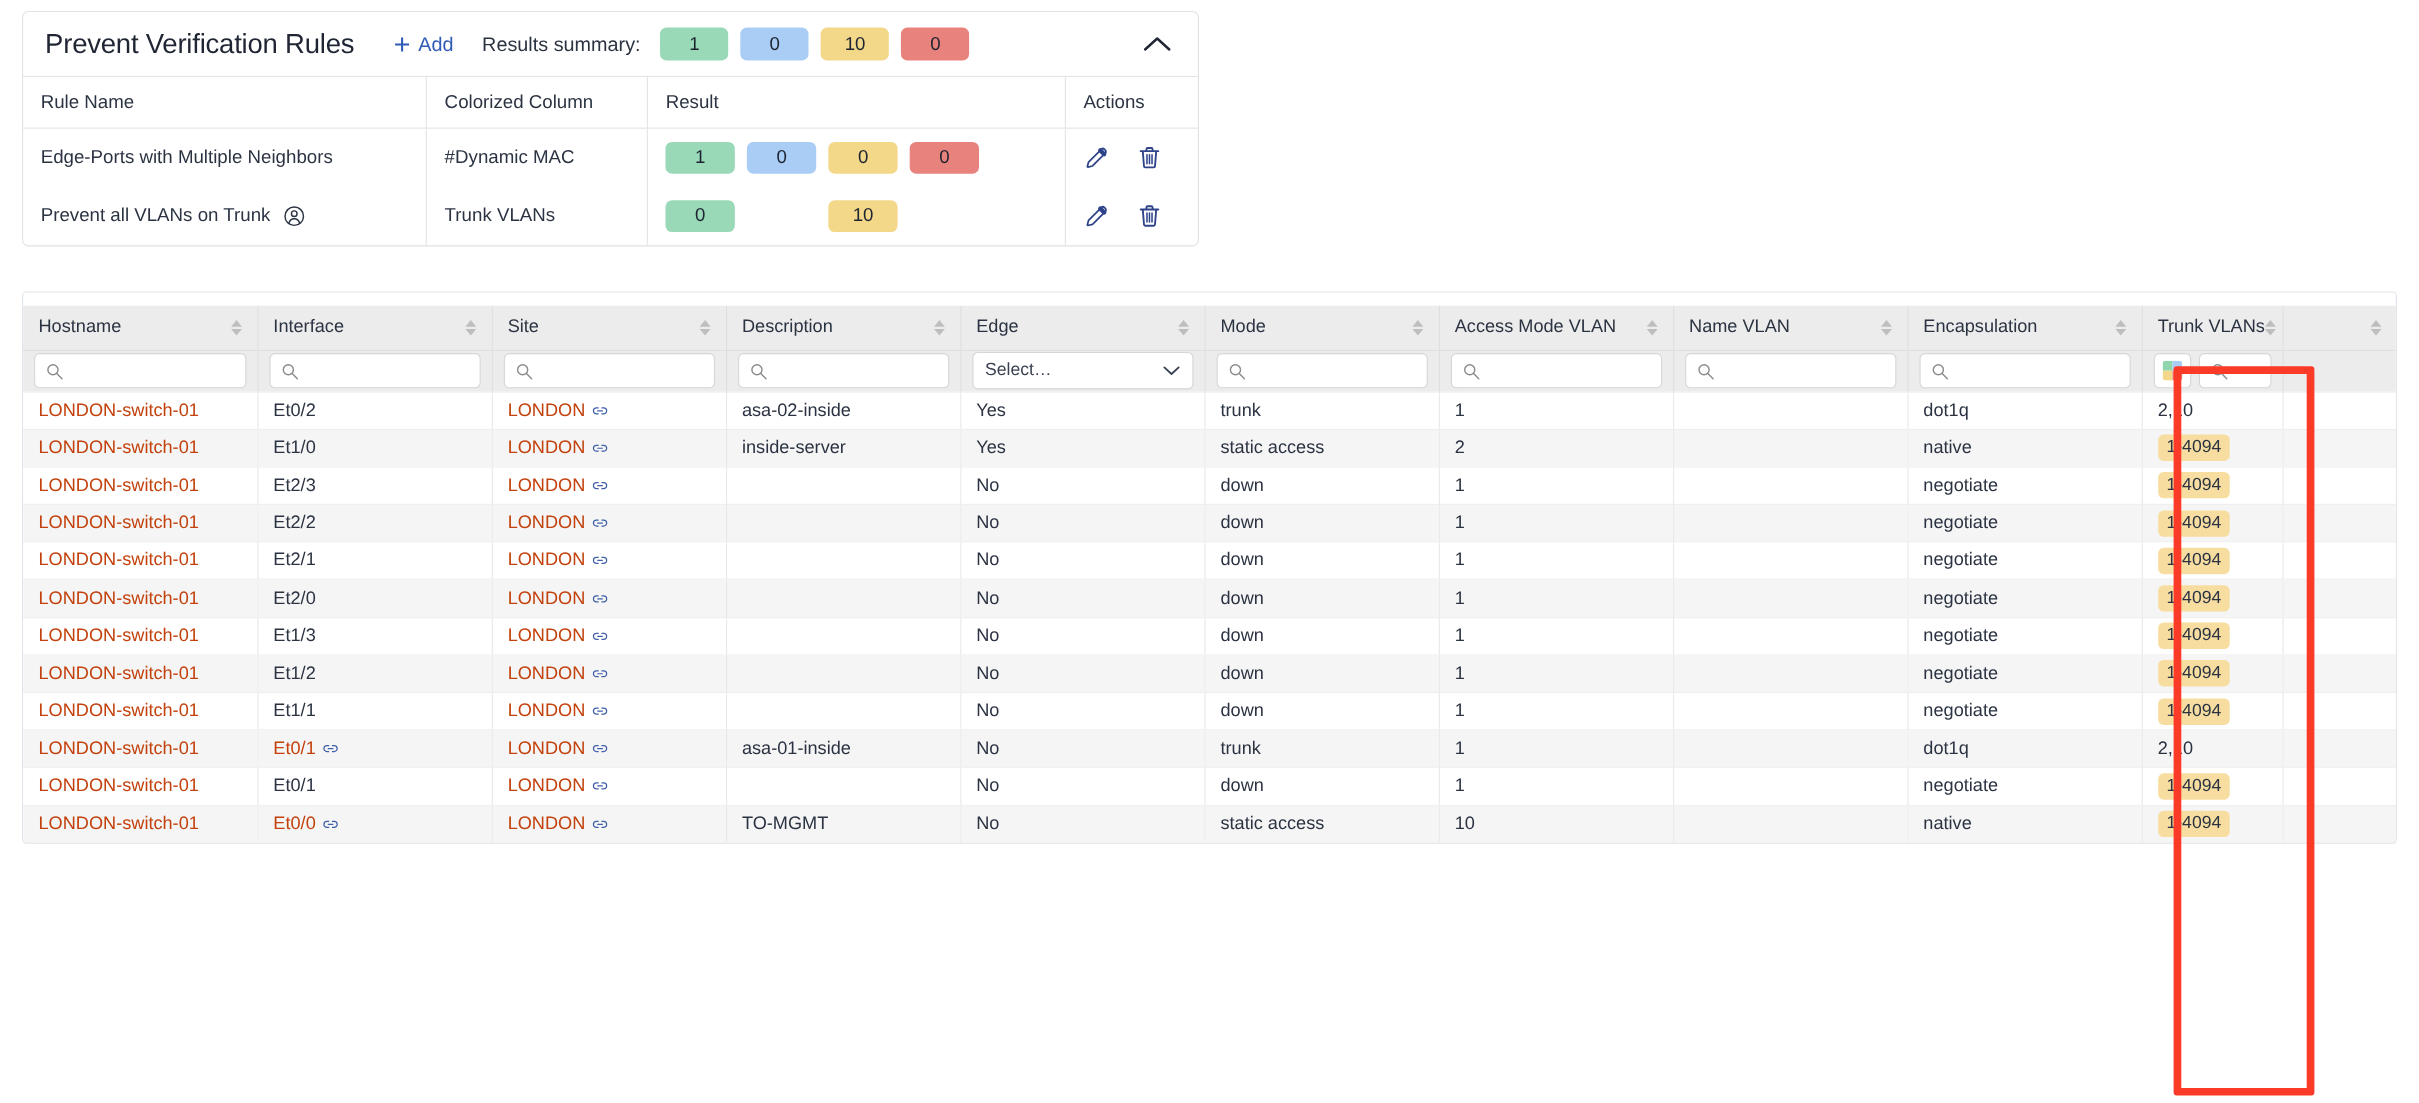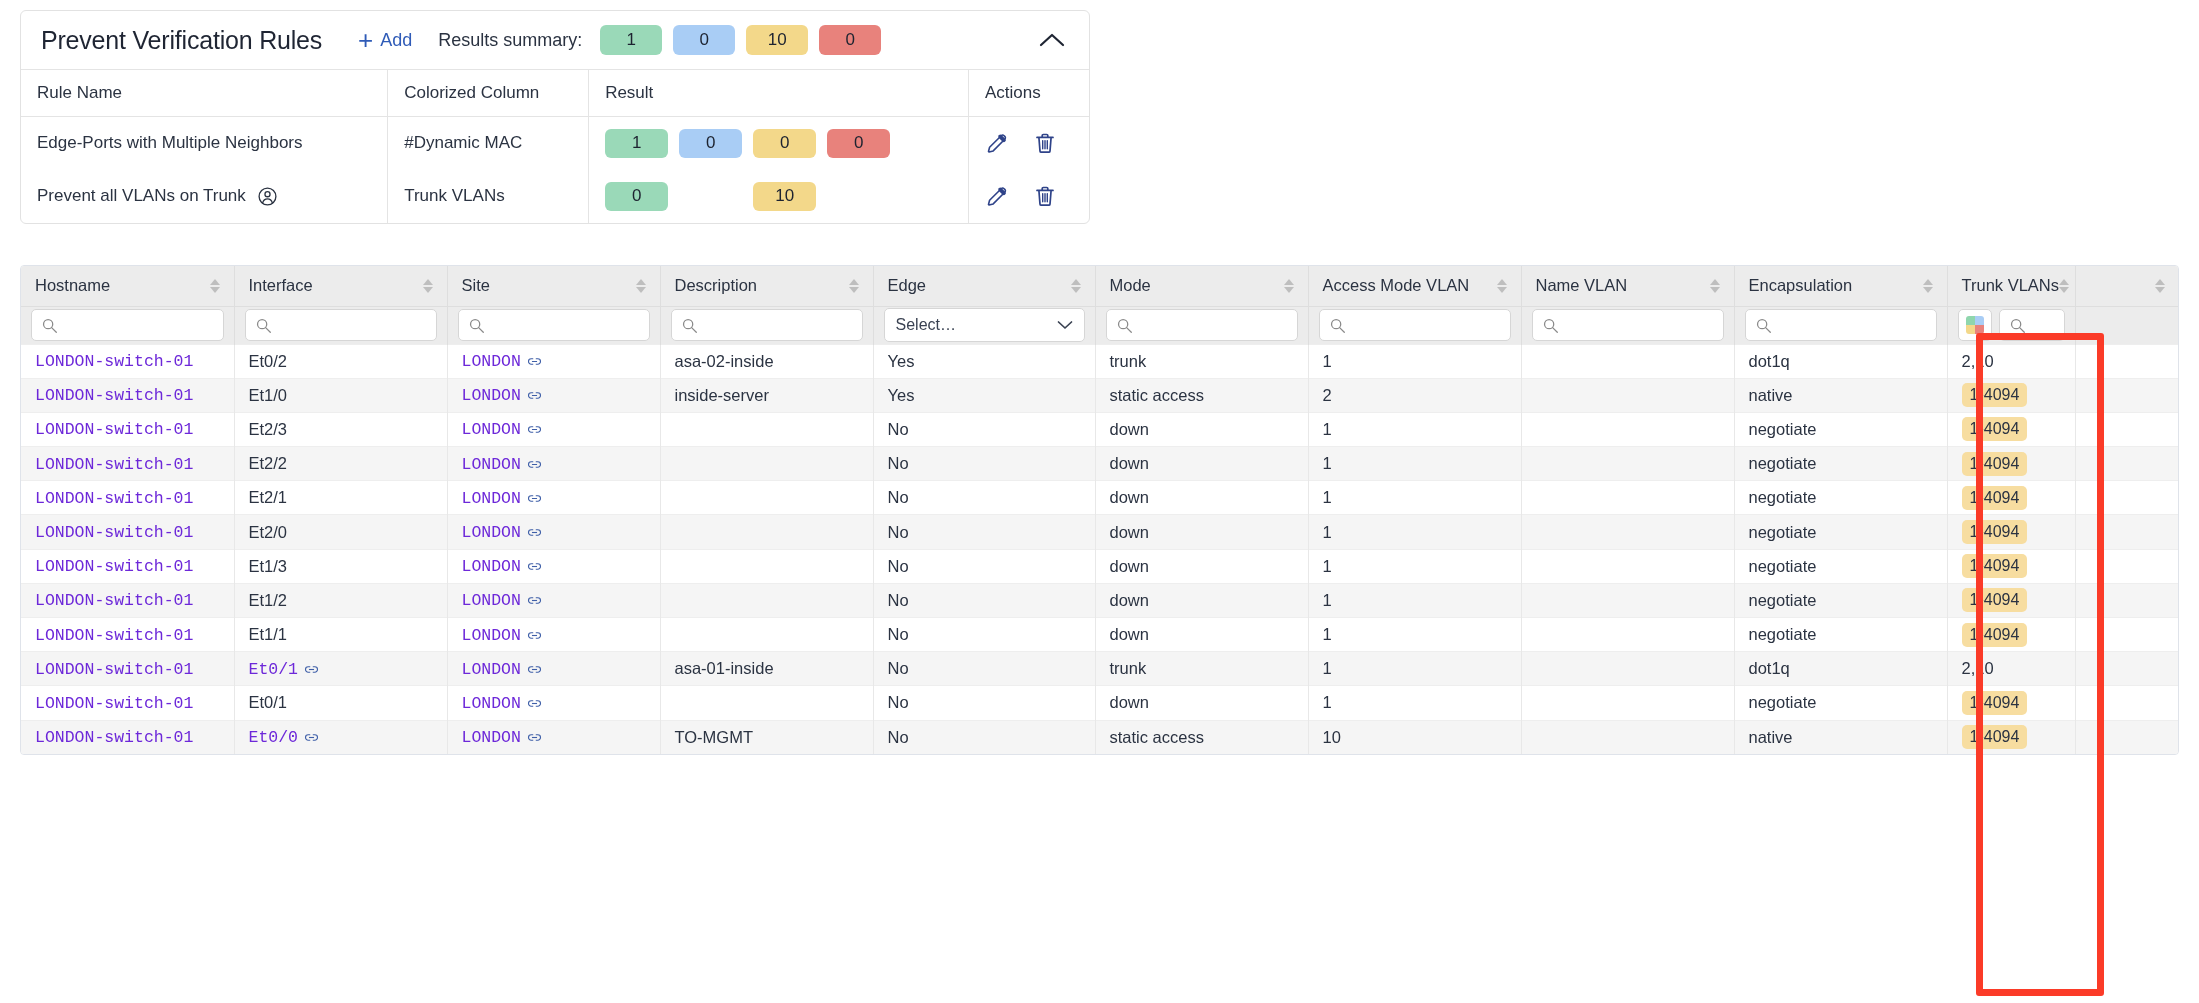--- a/index.html
+++ b/index.html
@@ -122,21 +122,21 @@
   }
   .sp-title {
     height: 58px;
     background: #eaf3fd;
     display: flex; align-items: center;
     padding-left: 22px;
     font-size: 20px;
     color: #2d3340;
     border-bottom: 1px solid #e4e8ee;
   }
-  .sp-table { width: 100%; border-collapse: collapse; table-layout: fixed; }
+  .sp-table { width: 100%; border-collapse: collapse; table-layout: fixed; margin-top: 12px; }
   .sp-table th {
     background: #ececec;
     font-weight: 400;
     font-size: 16.5px;
     color: #2b3342;
     text-align: left;
     padding: 0 14px;
     height: 40px;
     border-right: 1px solid #dedede;
     white-space: nowrap;
@@ -219,21 +219,21 @@
     color: #2b3342;
     padding: 0 14px;
     height: 34.2px;
     border-right: 1px solid #e8e8e8;
     border-top: 1px solid #eeeeee;
     white-space: nowrap;
     overflow: hidden;
   }
   .sp-table tbody tr:nth-child(even) td { background: #f5f5f5; }
   .sp-table tbody tr:nth-child(odd)  td { background: #ffffff; }
-  .lnk { color: #6d28d9; cursor: pointer; font-family: Liberation Mono, monospace; }
+  .lnk { color: #c2410c; cursor: pointer; }
   .lnk-with-icon { display: inline-flex; align-items: center; gap: 6px; }
   .vlan-chip {
     display: inline-block;
     background: #f7dda0;
     border-radius: 5px;
     padding: 3px 8px;
     font-size: 16px;
     color: #2b3342;
   }
 

